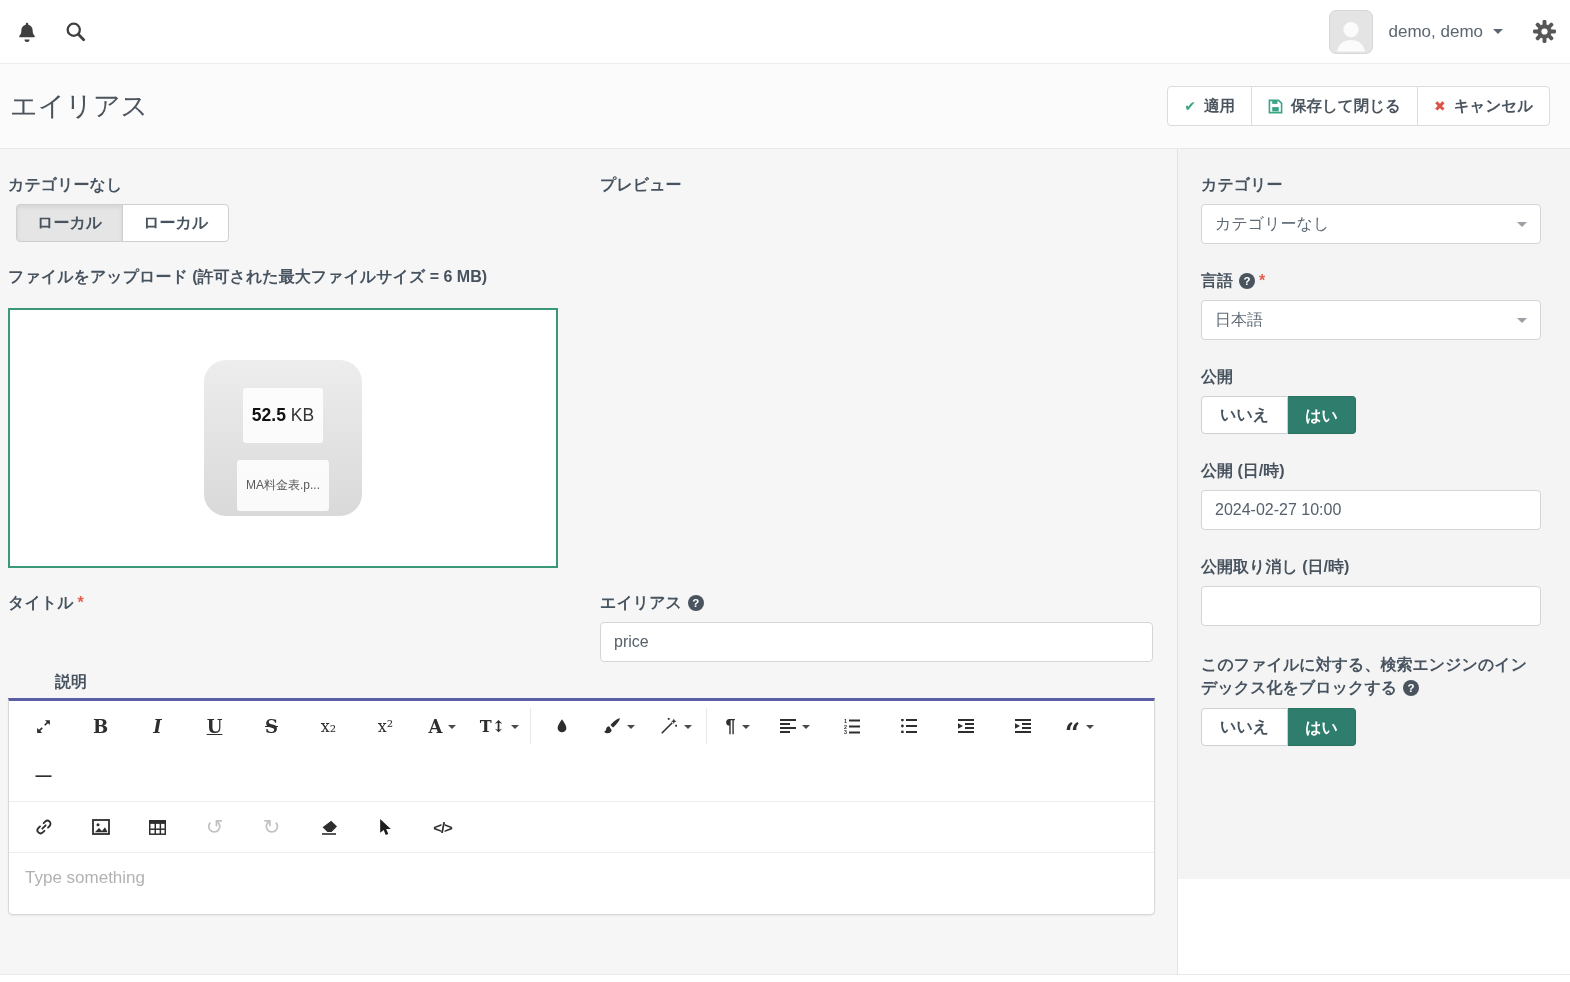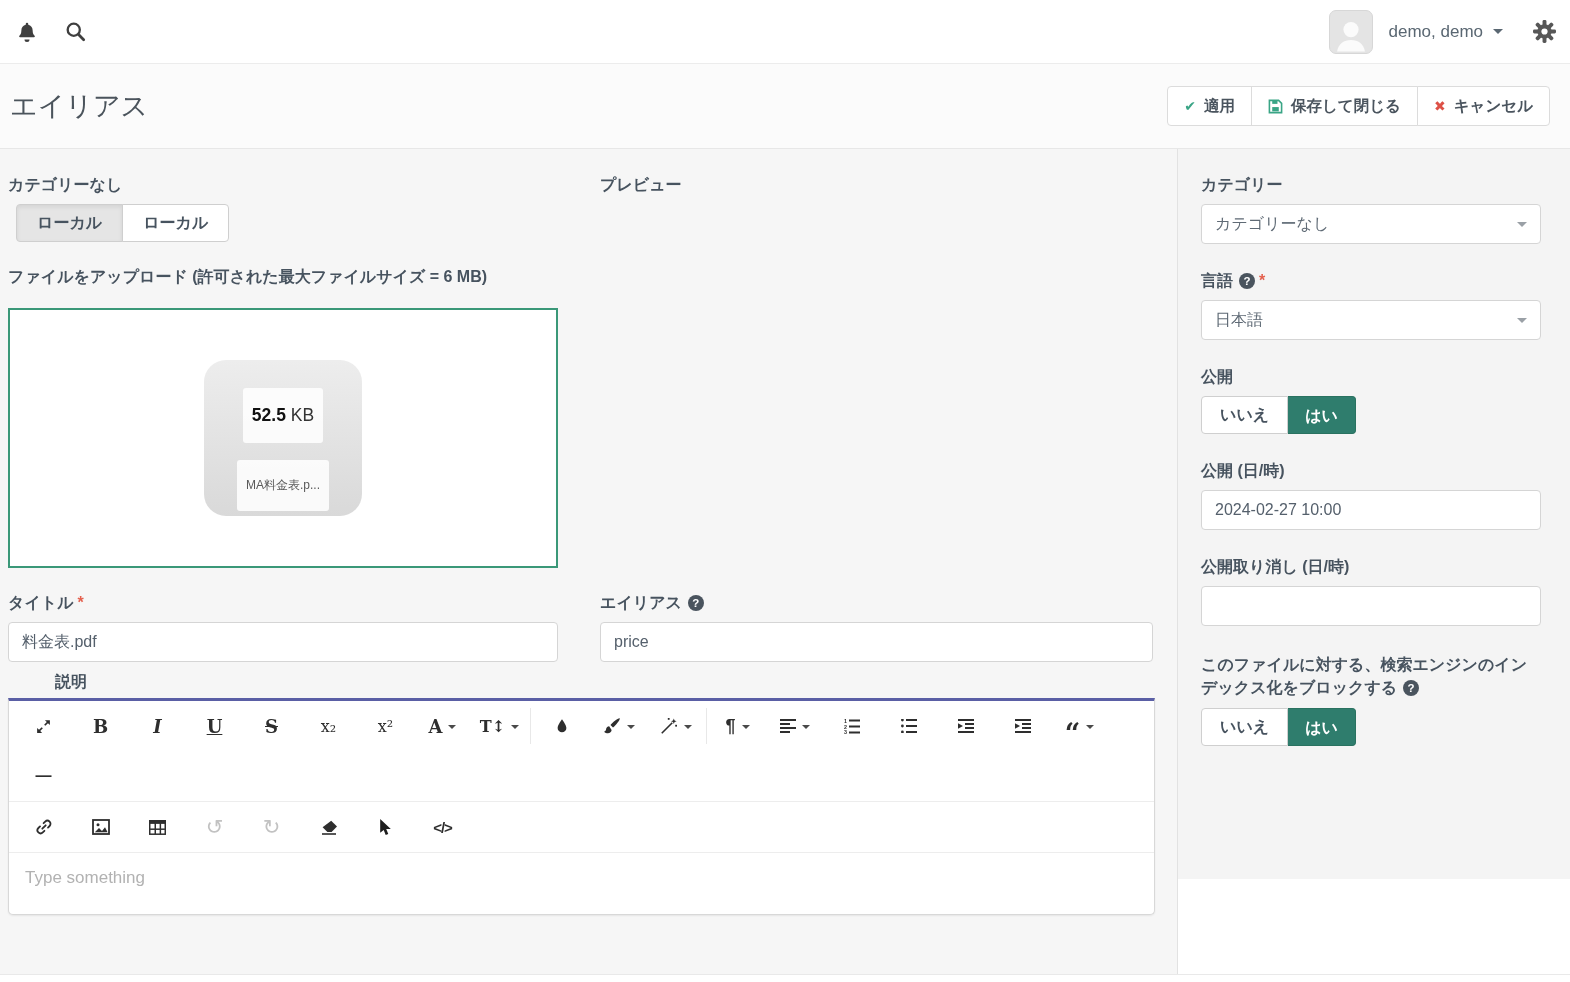--- a/index.html
+++ b/index.html
@@ -175,21 +175,20 @@
         </div>
       </div>
       <div class="col-b">
         <div class="label">プレビュー</div>
       </div>
     </div>
 
     <div class="field-row">
       <div class="fld-a">
         <div class="label"><span>タイトル</span><span class="req">*</span></div>
-        <input class="input" value="料金表.pdf" style="">
       </div>
       <div class="fld-b">
         <div class="label"><span>エイリアス</span><span class="help">?</span></div>
         <input class="input" value="price" style="">
       </div>
     </div>
 
     <div class="label desc-label">説明</div>
     <div class="editor">
       <div class="tb-row">

